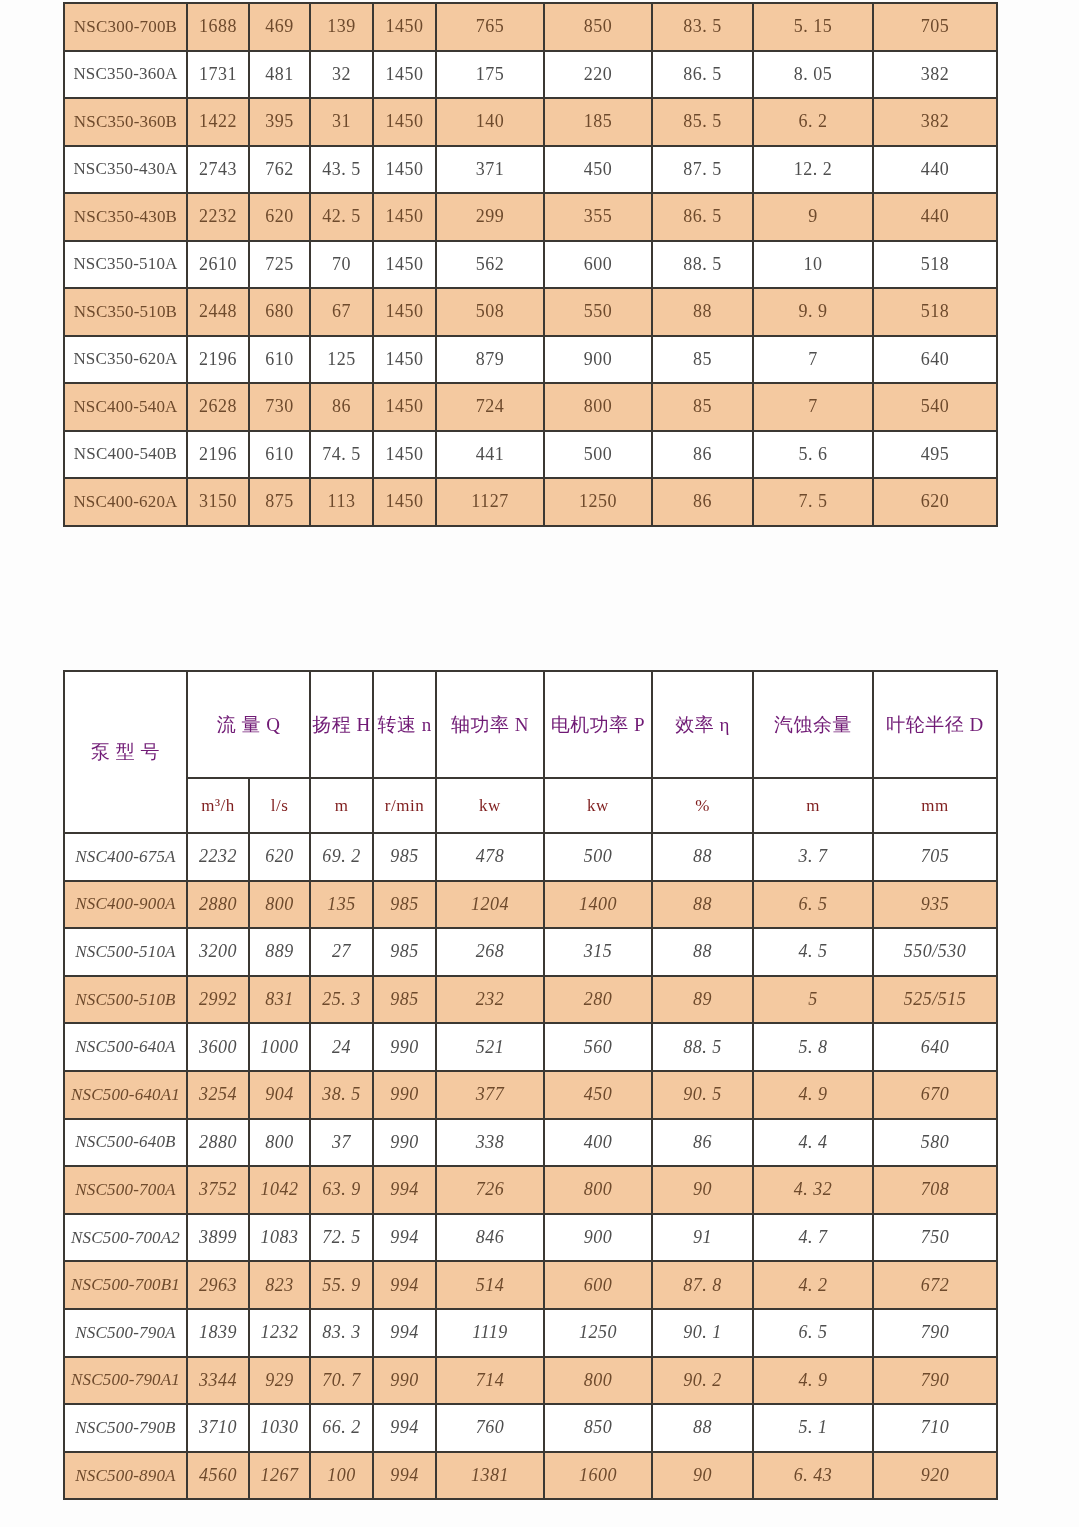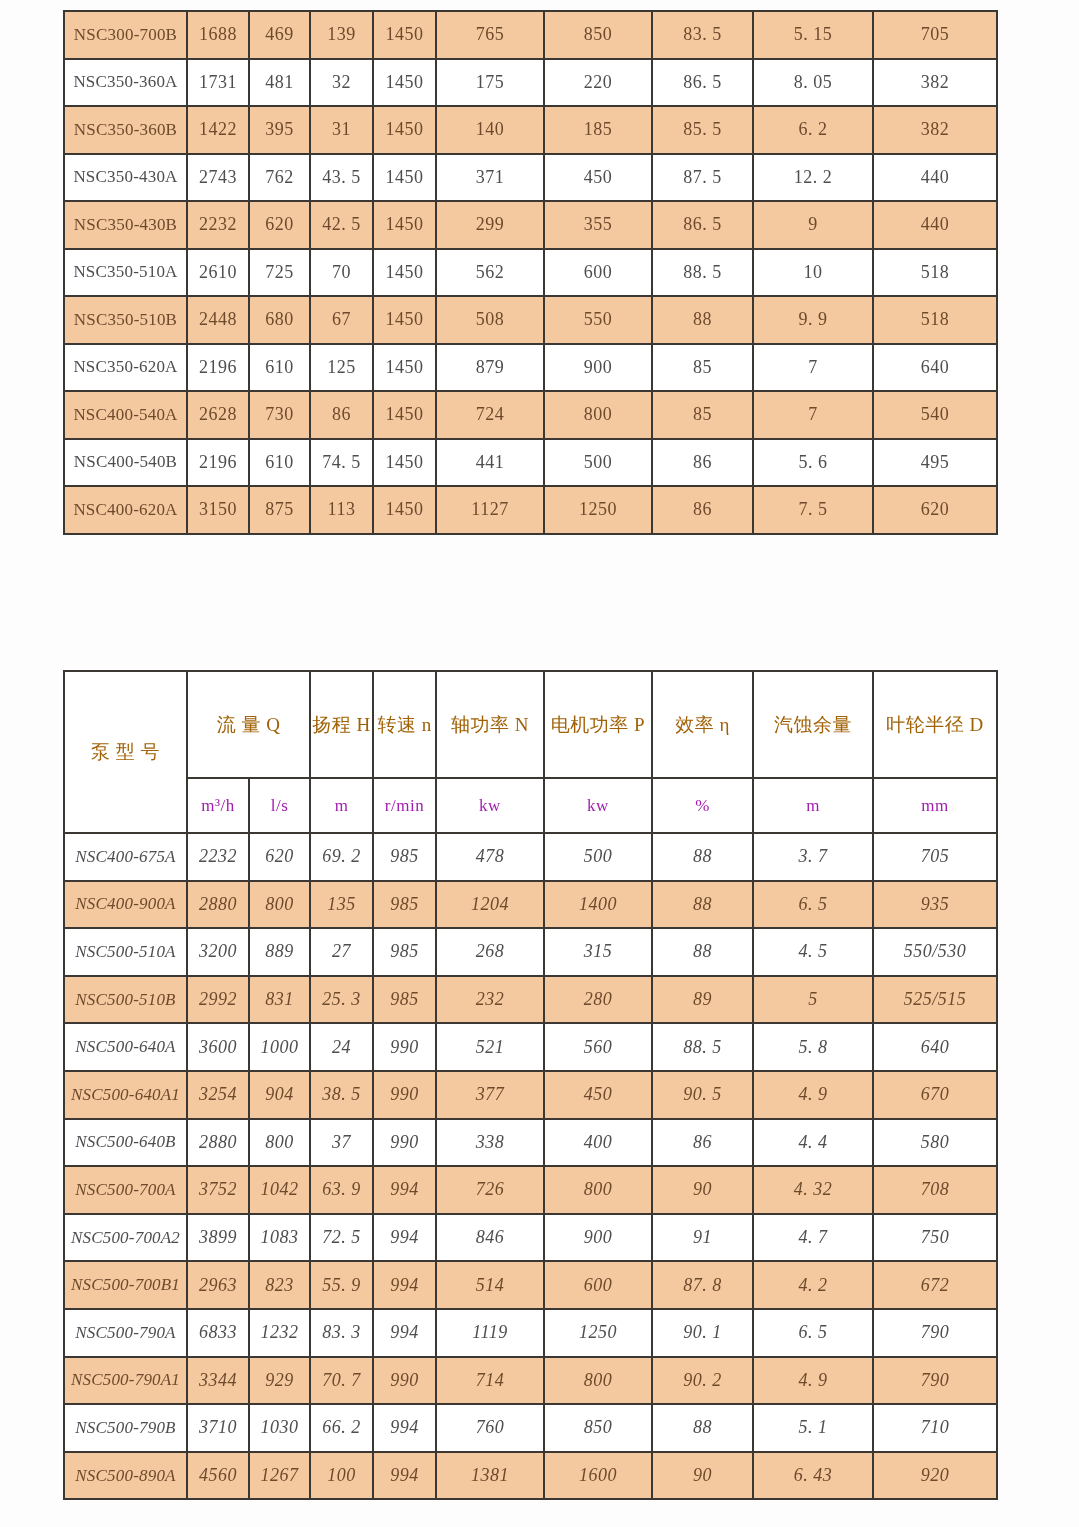--- a/index.html
+++ b/index.html
@@ -10,38 +10,38 @@
     background:var(--page-bg,#fdfdfd);
     overflow:hidden;
     font-family:"Liberation Serif","DejaVu Serif",serif;
   }
   table.spec{
     position:absolute;
     left:63px;
     border-collapse:collapse;
     table-layout:fixed;
   }
-  #table-continuation{top:10px;}
+  #table-continuation{top:2px;}
   #table-main{top:670px;}
   table.spec td{
     border:2px solid var(--border,#3b3833);
     text-align:center;
     vertical-align:middle;
     padding:0;
     background:var(--plain-bg,#ffffff);
     color:var(--plain-text,#4e4e4e);
     font-size:18px;
     letter-spacing:0.5px;
     overflow:hidden;
     white-space:nowrap;
   }
   #table-continuation tbody tr{height:47.5px;}
   #table-main tbody tr{height:47.6px;font-style:italic;}
-  #table-main thead tr.h1 td{height:105px;font-size:19px;color:#a16207;}
-  #table-main thead tr.h2 td{height:53px;font-size:17px;color:#a21caf;}
+  #table-main thead tr.h1 td{height:105px;font-size:19px;color:#701a75;}
+  #table-main thead tr.h2 td{height:53px;font-size:17px;color:#7f1d1d;}
   table.spec tr.shaded td{
     background:var(--shaded-bg,#f4c9a0);
     color:var(--shaded-text,#6e4a2c);
   }
   table.spec td.model{font-size:17px;letter-spacing:0.2px;}
 </style>
 </head>
 <body>
 
 <div class="page">
@@ -348,21 +348,21 @@
           <td>55. 9</td>
           <td>994</td>
           <td>514</td>
           <td>600</td>
           <td>87. 8</td>
           <td>4. 2</td>
           <td>672</td>
         </tr>
         <tr>
           <td class="model">NSC500-790A</td>
-          <td>6833</td>
+          <td>1839</td>
           <td>1232</td>
           <td>83. 3</td>
           <td>994</td>
           <td>1119</td>
           <td>1250</td>
           <td>90. 1</td>
           <td>6. 5</td>
           <td>790</td>
         </tr>
         <tr class="shaded">

